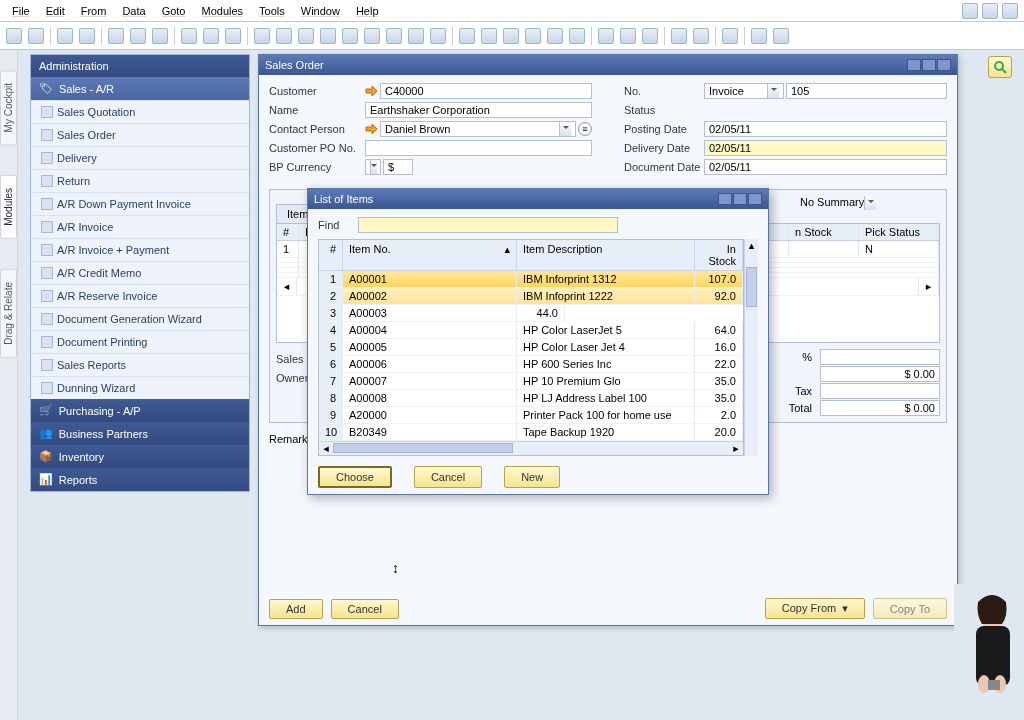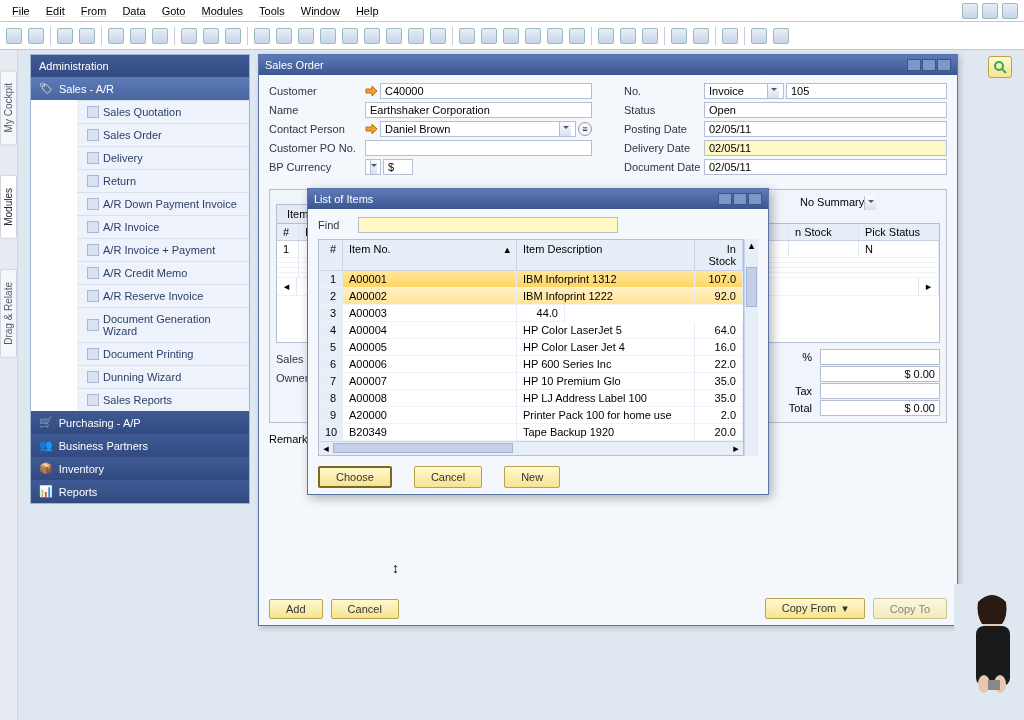--- a/index.html
+++ b/index.html
@@ -9,21 +9,21 @@
   .toolbar { background: #fff; border-bottom:1px solid #c0c8d8; height: 28px; display: flex; align-items: center; padding: 0 6px; gap: 6px;}
   .tb-icon { width: 16px; height: 16px; background: linear-gradient(#e8eef8,#c8d4e8); border:1px solid #9bb; border-radius:2px;}
   .tb-sep { width:1px; height:18px; background:#ccd;}
   .workspace { position: relative; height: calc(720px - 50px); background: #dfe7f0;}
   .side-tabs { position:absolute; left:0; top:0; width:18px; height:100%; background:#e8ecf2; border-right:1px solid #cfd6e0; display:flex; flex-direction:column; align-items:center; padding-top:20px; gap:30px;}
   .side-tabs .vtab { writing-mode: vertical-rl; transform: rotate(180deg); font-size:10px; color:#556; padding:12px 2px; border:1px solid #cfd6e0; background:#f4f6fa; border-radius:2px;}
   .side-tabs .vtab.active { background:#fff; color:#223;}
   .nav-panel { position:absolute; left:30px; top:4px; width:220px; background:#fff; border:1px solid #9fb4d6; }
   .nav-head { background: linear-gradient(#5d7bb8,#4a66a0); color:#fff; padding:5px 8px; display:flex; align-items:center; gap:6px;}
   .nav-head.alt { background: linear-gradient(#3f5a94,#324a80);}
-  .nav-item { background:#edf2fb; border-top:1px solid #d8e0ef; padding:5px 8px 5px 26px; color:#2a3f66; display:flex; align-items:center; gap:6px; position:relative;margin-left:46px;}
+  .nav-item { background:#edf2fb; border-top:1px solid #d8e0ef; padding:5px 8px 5px 26px; color:#2a3f66; display:flex; align-items:center; gap:6px; position:relative;}
   .nav-item::before { content:""; position:absolute; left:10px; width:10px; height:10px; background:#d8e2f4; border:1px solid #aab8d6;}
   .window { position:absolute; border:1px solid #5a74a8; background:#f4f7fc; box-shadow:2px 2px 6px rgba(0,0,0,0.2);}
   .titlebar { background: linear-gradient(#5d7bb8,#3b5690); color:#fff; padding:3px 6px; display:flex; justify-content:space-between; align-items:center; height:20px;}
   .titlebar .ctrls { display:flex; gap:1px;}
   .titlebar .ctrls span { width:14px; height:12px; background:#7e97c8; border:1px solid #3a548c; display:inline-block;}
   .win-body { padding:6px 10px; background:#f4f7fc; position:relative;}
   .form-row { display:flex; align-items:center; margin:1px 0; height:18px;}
   .form-row .lbl { color:#334; min-width:96px;}
   .form-row .fld { background:#fff; border:1px solid #b4bfd4; height:16px; padding:0 4px; display:flex; align-items:center; flex:1; position:relative;}
   .form-row .fld.yellow { background:#fff8c4;}
@@ -152,22 +152,22 @@
     <div class="nav-item">Sales Order</div>
     <div class="nav-item">Delivery</div>
     <div class="nav-item">Return</div>
     <div class="nav-item">A/R Down Payment Invoice</div>
     <div class="nav-item">A/R Invoice</div>
     <div class="nav-item">A/R Invoice + Payment</div>
     <div class="nav-item">A/R Credit Memo</div>
     <div class="nav-item">A/R Reserve Invoice</div>
     <div class="nav-item">Document Generation Wizard</div>
     <div class="nav-item">Document Printing</div>
+    <div class="nav-item">Sales Reports</div>
     <div class="nav-item">Dunning Wizard</div>
-    <div class="nav-item">Sales Reports</div>
     <div class="nav-head alt">
         <span>🛒</span>
         <span>Purchasing - A/P</span>
       </div>
     <div class="nav-head alt">
         <span>👥</span>
         <span>Business Partners</span>
       </div>
     <div class="nav-head alt">
         <span>📦</span>
@@ -231,21 +231,20 @@
               <span class="lbl" style="min-width:80px">No.</span>
             <div class="fld" style="max-width:80px;">
                 <span>Invoice</span>
                 <span style="flex:1"></span>
                 <span class="dd"></span>
               </div>
             <div class="fld" style="margin-left:2px;">105</div>
             </div>
           <div class="form-row">
               <span class="lbl" style="min-width:80px">Status</span>
-              <div class="fld">Open</div>
             </div>
           <div class="form-row">
               <span class="lbl" style="min-width:80px">Posting Date</span>
               <div class="fld">02/05/11</div>
             </div>
           <div class="form-row">
               <span class="lbl" style="min-width:80px">Delivery Date</span>
               <div class="fld yellow">02/05/11</div>
             </div>
           <div class="form-row">

